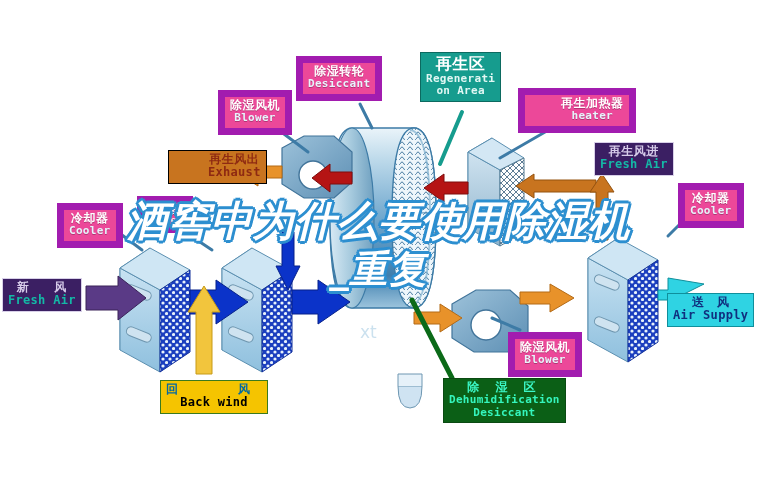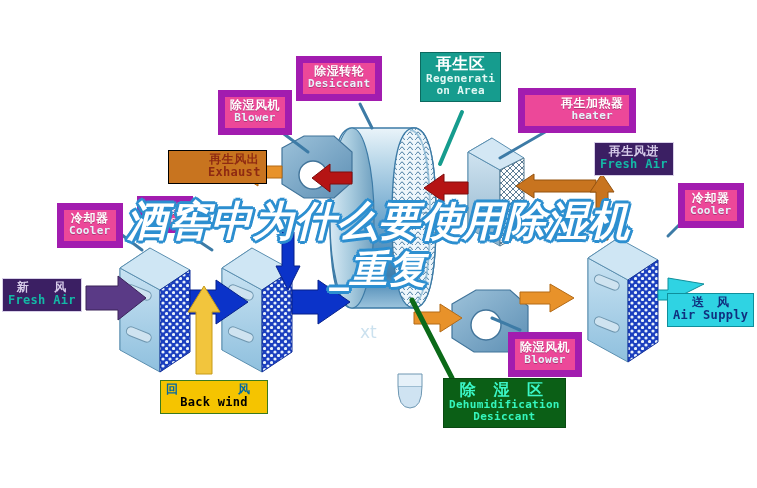--- a/index.html
+++ b/index.html
@@ -91,21 +91,21 @@
   }
   .lb-cyan .cn { font-size: 12px; color:#10307f; }
   .lb-cyan .en { font-size: 12px; color:#10307f; }
 
   
   .lb-green {
     background: #0b5f16;
     border: 1px solid #0a4a12;
     color: #3dfac0;
   }
-  .lb-green .cn { font-size: 16px; color:#3cf8c8; letter-spacing:6px; }
+  .lb-green .cn { font-size: 12px; color:#3cf8c8; letter-spacing:6px; }
   .lb-green .en { font-size: 11px; color:#35f5bd; }
 
   
   .lb-gold {
     background: #f5c400;
     border: 1px solid #3b7a1e;
     color: #111111;
   }
   .lb-gold .cn { font-size: 12px; color:#0369a1; letter-spacing:12px; }
   .lb-gold .en { font-size: 12px; color:#000000; }

